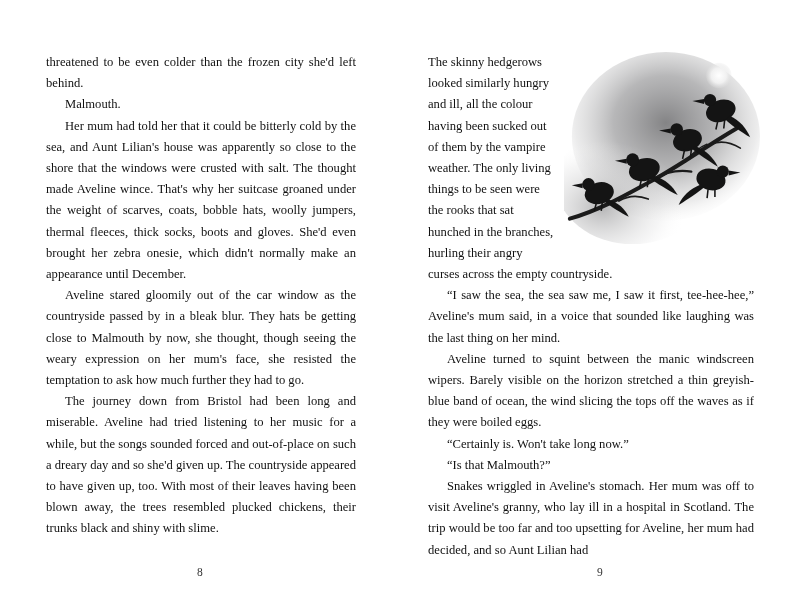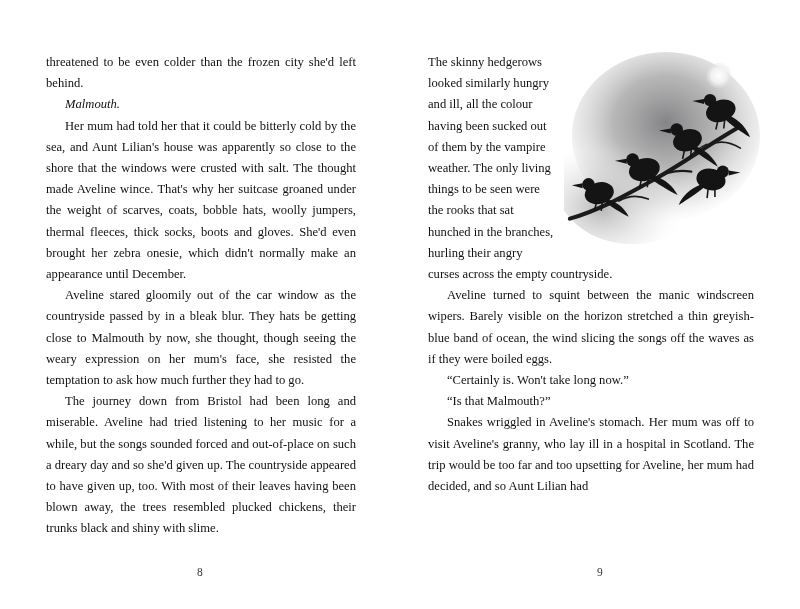--- a/index.html
+++ b/index.html
@@ -41,21 +41,20 @@
     text-justify: inter-word;
     color: #111;
   }
   .body-text p {
     margin: 0;
   }
   .indent {
     text-indent: 19px;
   }
   .italic {
-    font-style: italic;
   }
   .folio {
     position: absolute;
     bottom: 31px;
     width: 100%;
     left: 0;
     text-align: center;
     font-size: 11.5px;
     color: #333;
     letter-spacing: 0.5px;
@@ -168,21 +167,22 @@
             <ellipse cx="150" cy="136" rx="15" ry="11" transform="rotate(12 150 136)"></ellipse>
             <circle cx="162" cy="128" r="6.2"></circle>
             <path d="M168 127 L180 129 L168 132 Z"></path>
             <path d="M140 141 C128 146 121 153 117 162 C127 156 137 149 143 144 Z"></path>
             <path d="M147 146 L146 155 M154 145 L154 154" stroke="#141414" stroke-width="1.6" fill="none"></path>
           </g>
         </svg>
       </div>
 
       <p class="narrow-col">The skinny hedgerows looked similarly hungry and ill, all the colour having been sucked out of them by the vampire weather. The only living things to be seen were the rooks that sat hunched in the branches, hurling their angry curses across the empty countryside.</p>
-      <p class="indent">Aveline turned to squint between the manic windscreen wipers. Barely visible on the horizon stretched a thin greyish-blue band of ocean, the wind slicing the songs off the waves as if they were boiled eggs.</p>
+      <p class="indent">“I saw the sea, the sea saw me, I saw it first, tee-hee-hee,” Aveline's mum said, in a voice that sounded like laughing was the last thing on her mind.</p>
+      <p class="indent">Aveline turned to squint between the manic windscreen wipers. Barely visible on the horizon stretched a thin greyish-blue band of ocean, the wind slicing the tops off the waves as if they were boiled eggs.</p>
       <p class="indent">“Certainly is. Won't take long now.”</p>
       <p class="indent">“Is that Malmouth?”</p>
       <p class="indent">Snakes wriggled in Aveline's stomach. Her mum was off to visit Aveline's granny, who lay ill in a hospital in Scotland. The trip would be too far and too upsetting for Aveline, her mum had decided, and so Aunt Lilian had</p>
     </div>
     <div class="folio">9</div>
   </div>
 
 </div>
 
 </body></html>

